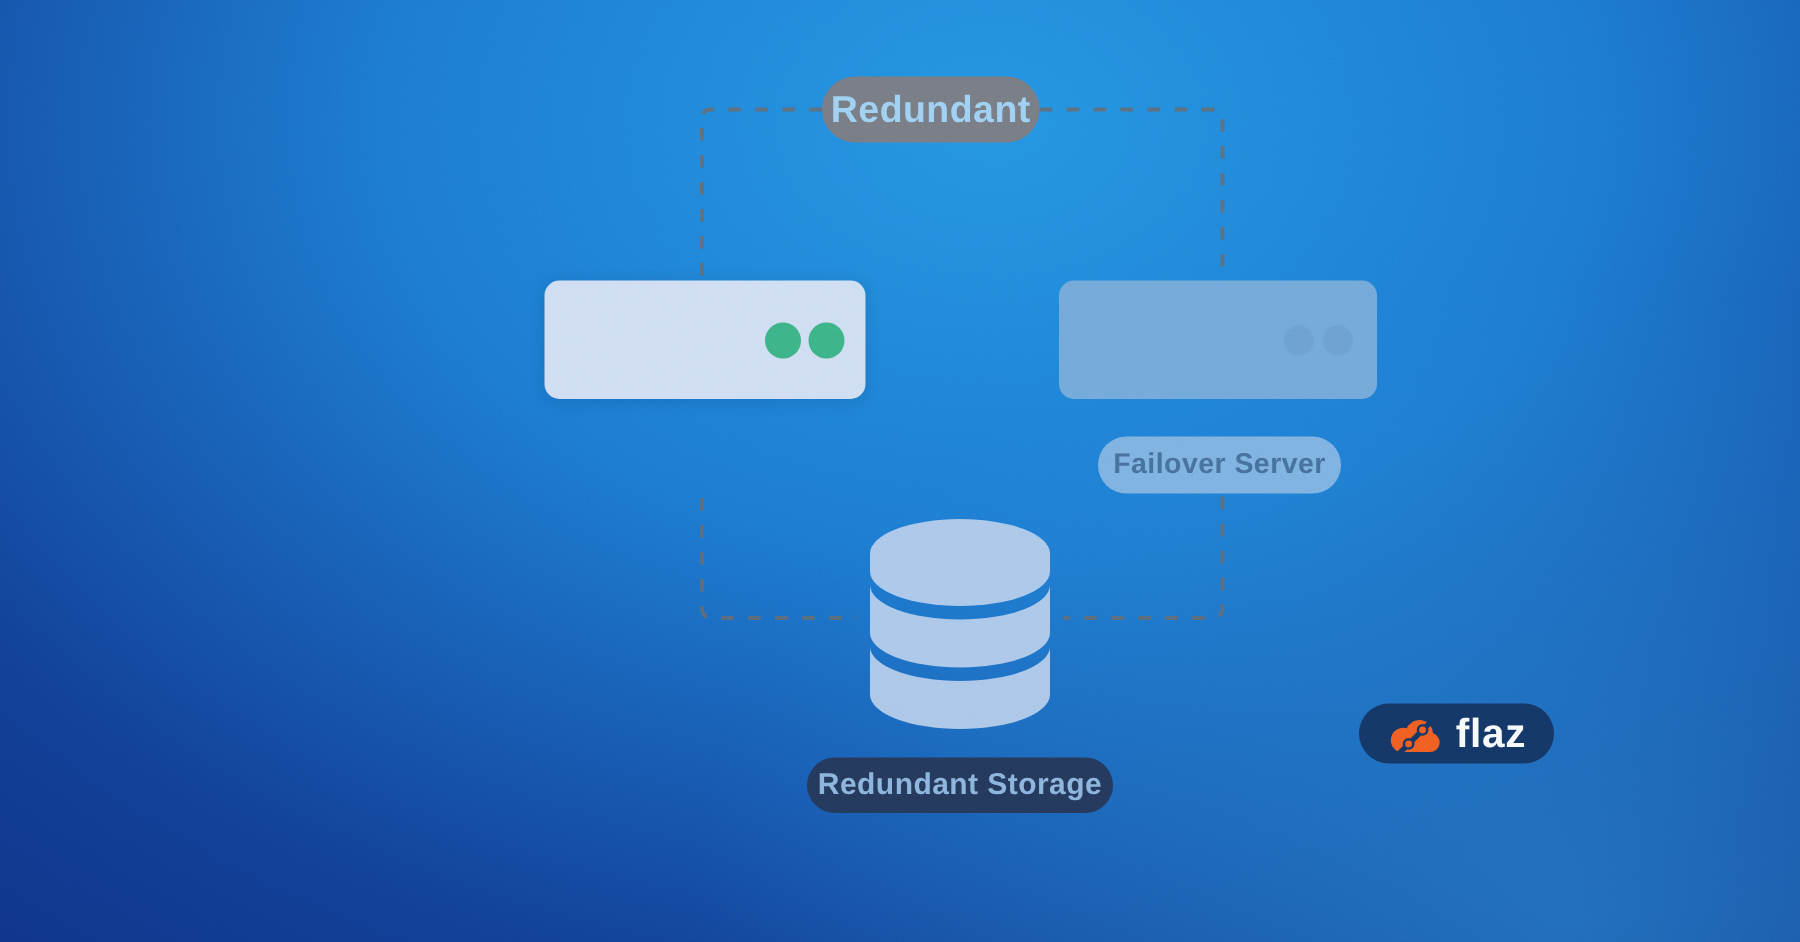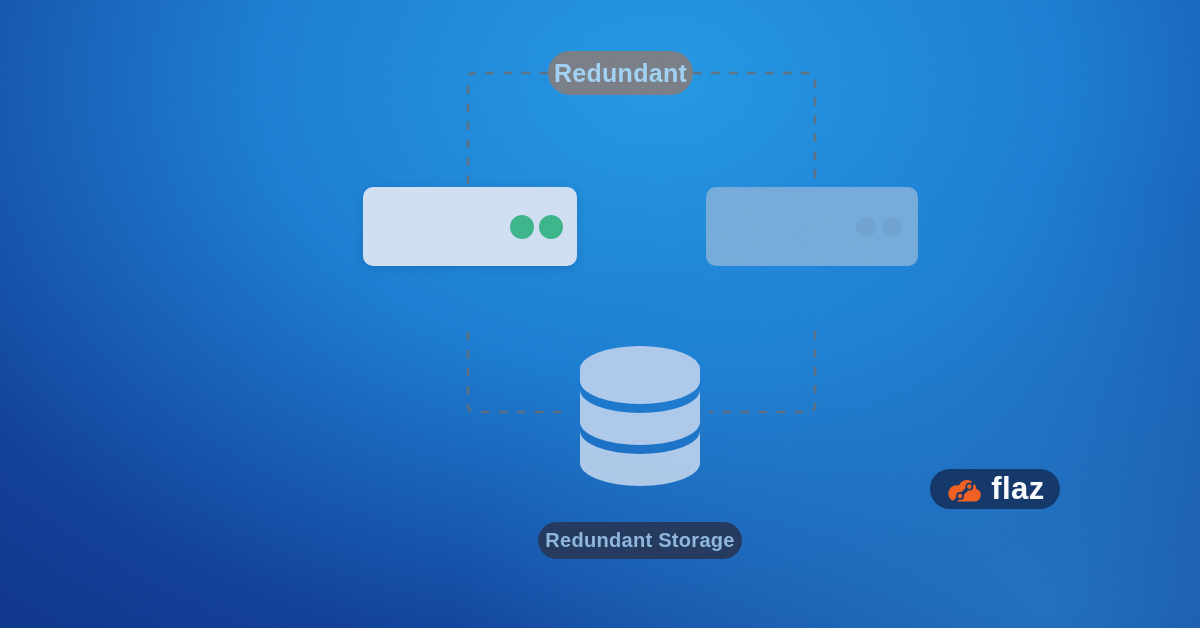--- a/index.html
+++ b/index.html
@@ -50,27 +50,27 @@
   .dot.dim{width:20px;height:20px;background:var(--failover-dot);opacity:0.75;}
   .main-label{
     left:402px;top:292px;width:137px;height:37px;
     background:var(--main-label-bg);color:var(--main-label-text);font-size:19px;
   }
   .failover-label{
     left:732px;top:291px;width:162px;height:38px;
     background:var(--failover-label-bg);color:var(--failover-label-text);font-size:19px;
   }
   .storage-label{
-    left:538px;top:522px;width:204px;height:37px;
+    left:538px;top:505px;width:204px;height:37px;
     background:var(--storage-label-bg);color:var(--storage-label-text);font-size:20px;
   }
   .db-icon{position:absolute;left:570px;top:344px;}
   .brand-pill{
-    left:930px;top:469px;width:130px;height:40px;gap:8px;
-    background:var(--brand-pill-bg);color:var(--brand-text);font-size:31px;font-weight:700;
+    left:906px;top:469px;width:130px;height:40px;gap:8px;
+    background:var(--brand-pill-bg);color:var(--brand-text);font-size:27px;font-weight:700;
     letter-spacing:0.5px;
   }
   .brand-pill svg{display:block;}
 </style>
 </head>
 <body>
 
 <div class="canvas">
 
   <svg class="connectors" viewBox="0 0 1200 628" fill="none" aria-hidden="true">
@@ -93,20 +93,23 @@
     </div>
   </div>
 
   <div class="server-box failover">
     <div class="dots">
       <div class="dot dim"></div>
       <div class="dot dim"></div>
     </div>
   </div>
 
+  <div class="pill failover-label">
+    <span>Failover Server</span>
+  </div>
 
   <svg class="db-icon" width="140" height="146" viewBox="0 0 140 146" aria-hidden="true">
     <g fill="#b4cdeb" opacity="0.95">
       <path d="M10,25 A60,23 0 0 1 130,25 V37 A60,23 0 0 1 10,37 Z"></path>
       <path d="M10,46 A60,23 0 0 0 130,46 V78 A60,23 0 0 1 10,78 Z"></path>
       <path d="M10,87 A60,23 0 0 0 130,87 V119 A60,23 0 0 1 10,119 Z"></path>
     </g>
   </svg>
 
   <div class="pill storage-label">

